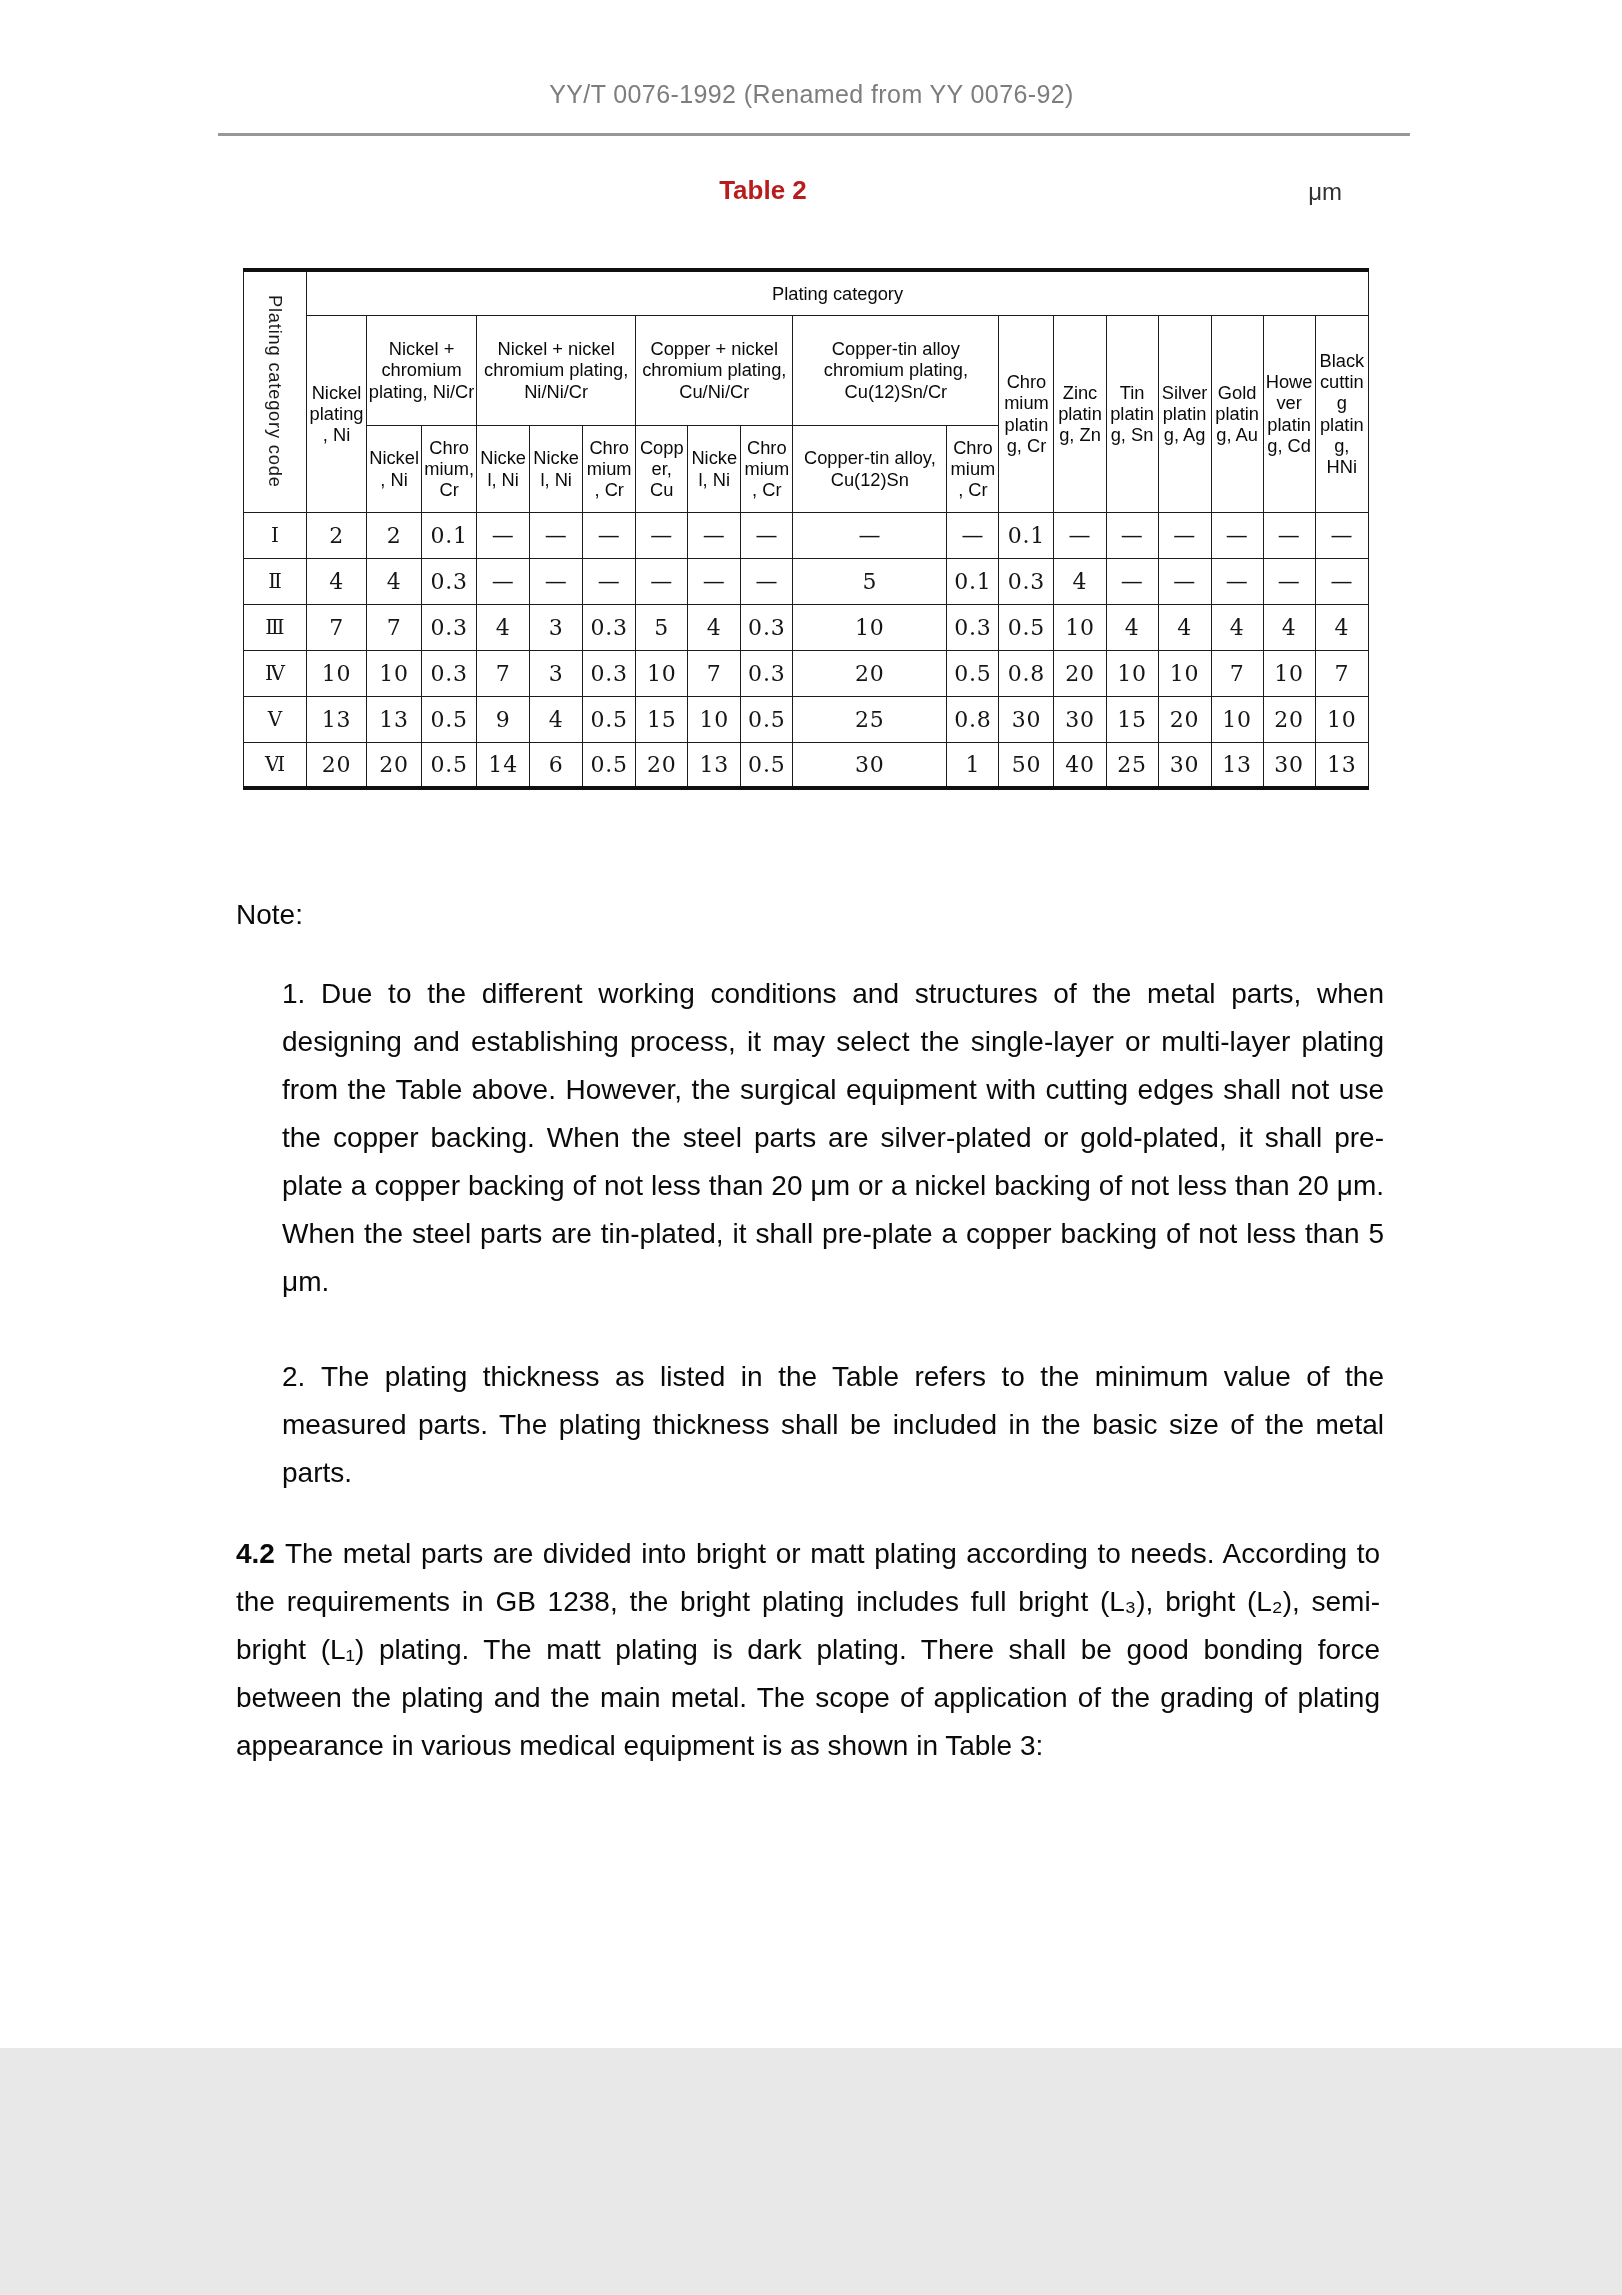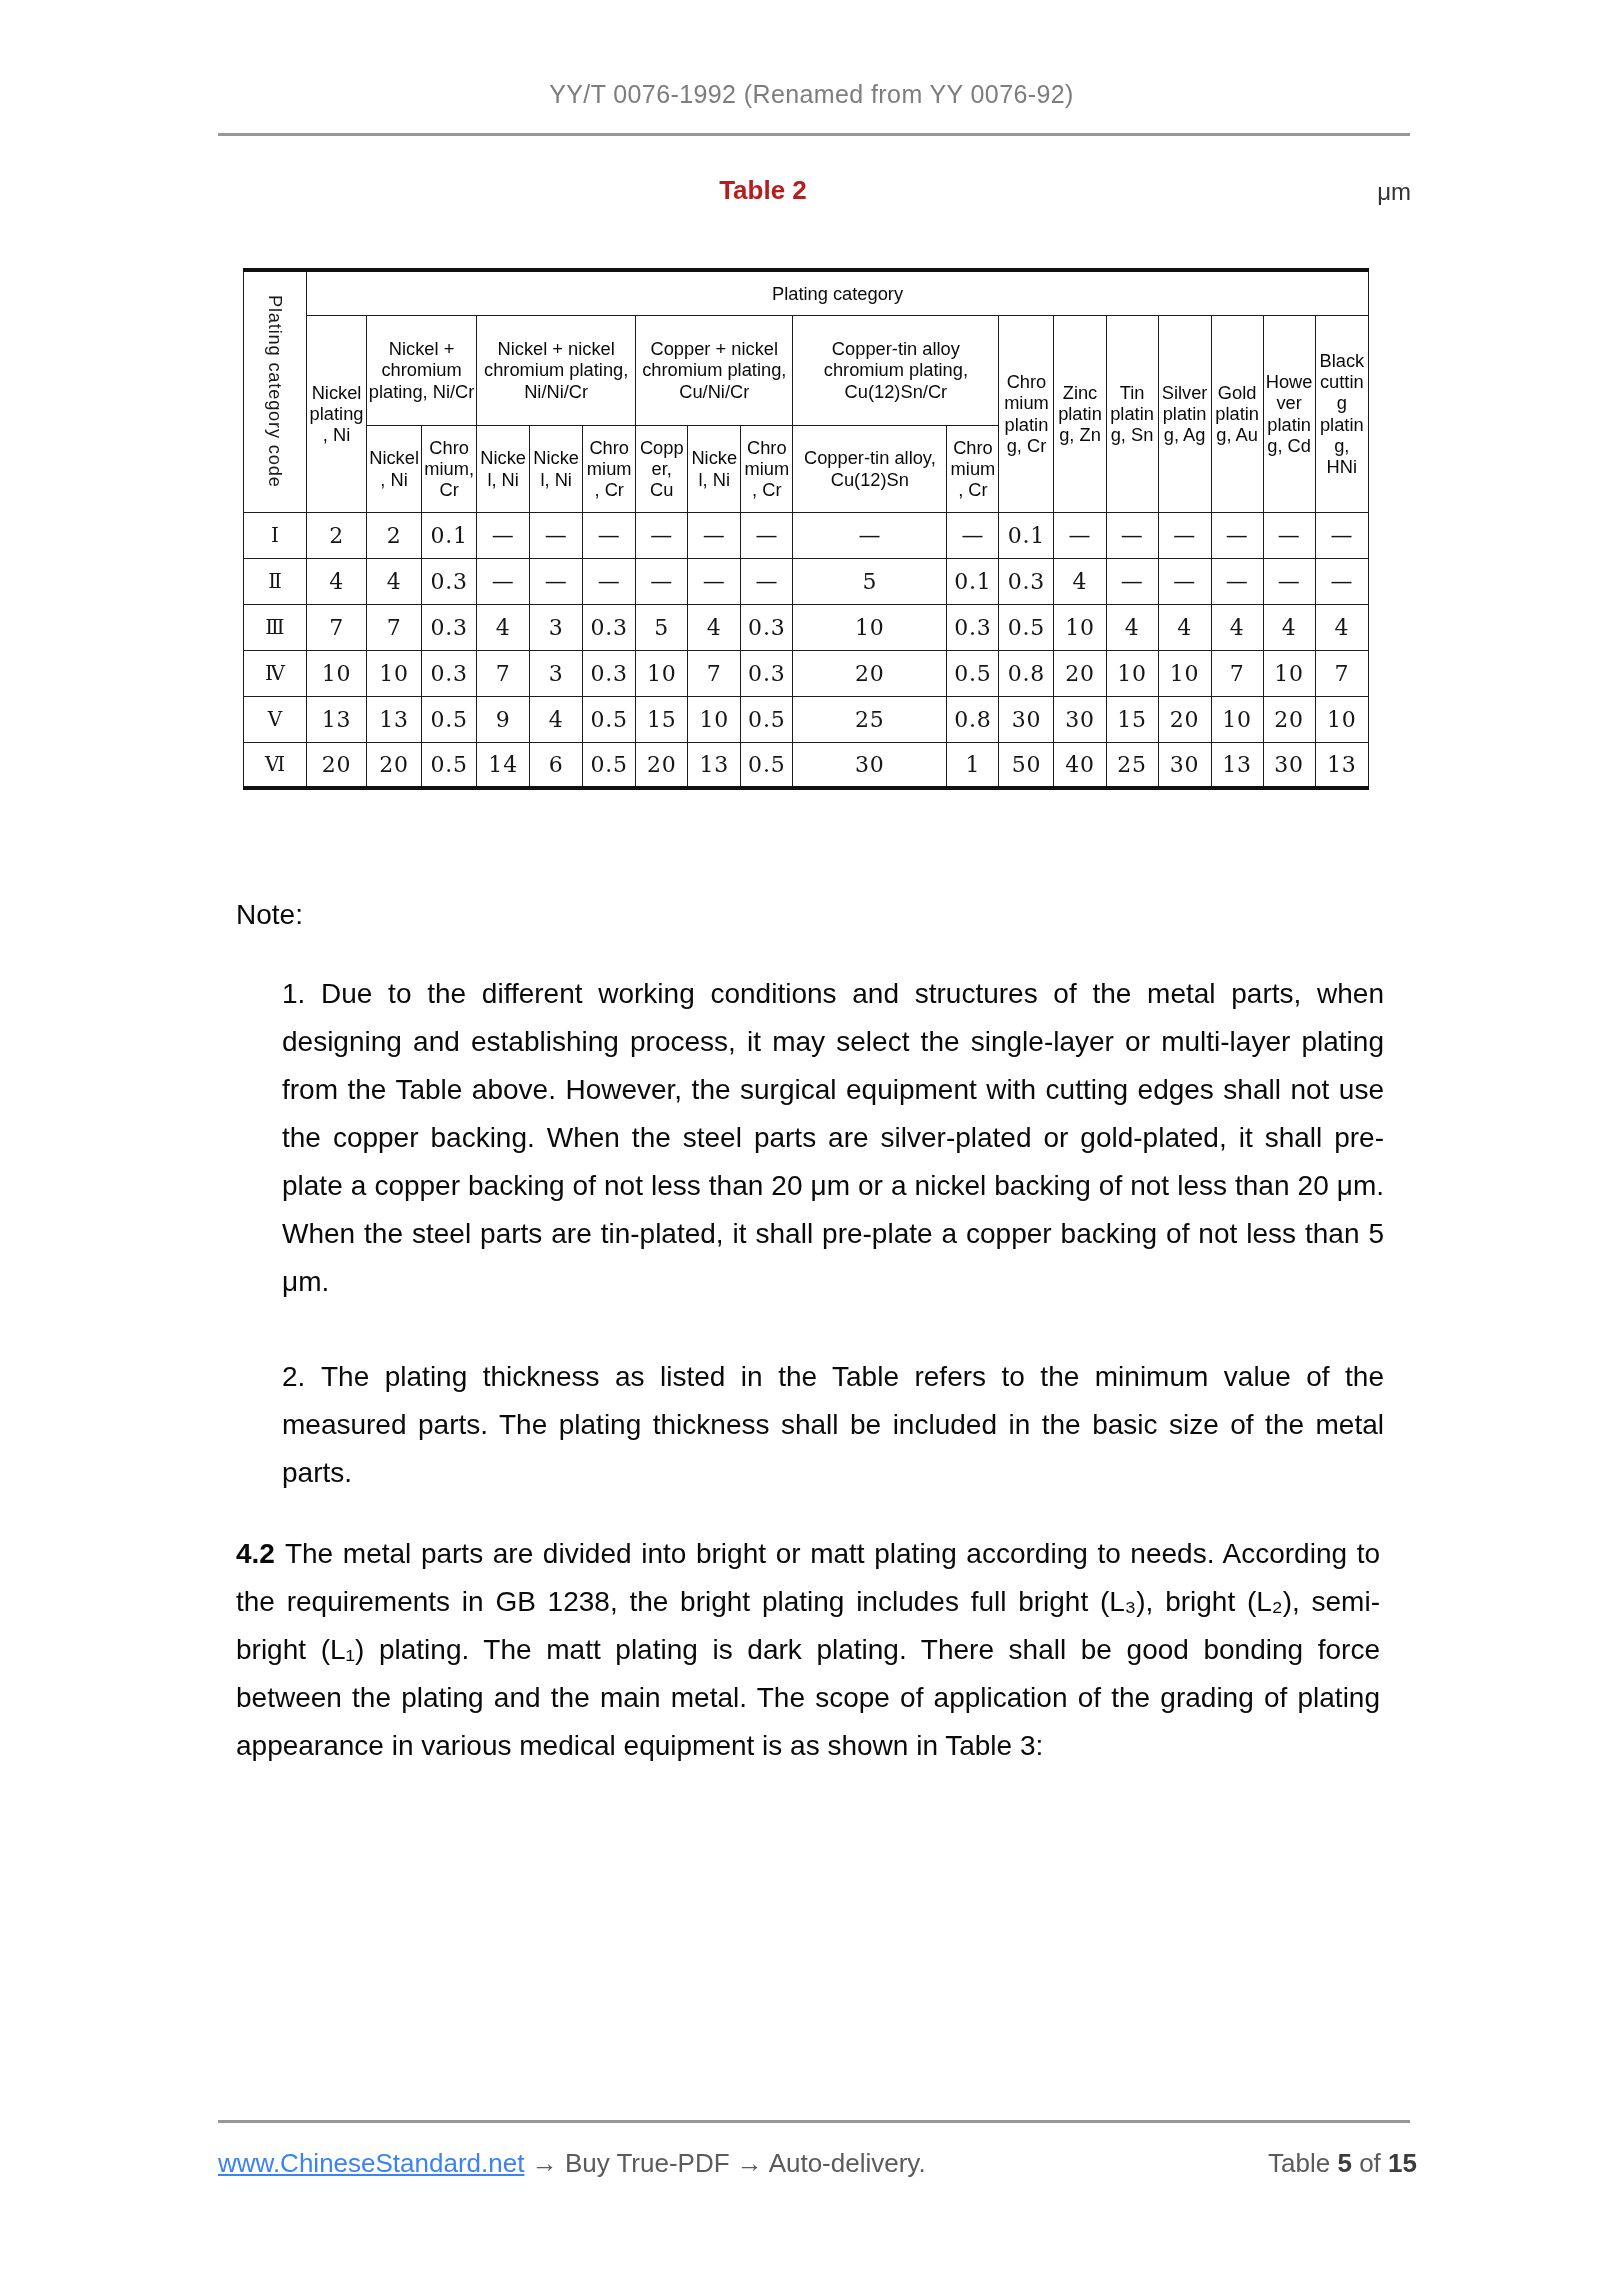--- a/index.html
+++ b/index.html
@@ -1,37 +1,37 @@
 <!DOCTYPE html>
 <html style="font-size:13.3px"><head>
 <meta charset="utf-8">
 <style>
   html,body{margin:0;padding:0;background:#e8e8e8;}
   .page{
     position:relative;
-    width:1623px;height:2295px;
+    width:1623px;height:2048px;
     background:#ffffff;
     font-family:"Liberation Sans","DejaVu Sans",sans-serif;
     color:#0a0a0a;
     overflow:hidden;
   }
   
   .doc-title{
     position:absolute;top:80px;left:0;width:100%;
     text-align:center;font-size:25px;color:#7d7d7d;letter-spacing:0.4px;
   }
   .rule{position:absolute;left:218px;width:1192px;height:2.5px;background:#979797;}
   .rule-top{top:133px;}
   .rule-bottom{top:2120px;}
   .caption-title{
     position:absolute;top:175px;left:0;width:1526px;text-align:center;
     font-size:26px;font-weight:bold;color:#b91c1c;
   }
   .caption-unit{
-    position:absolute;top:178px;left:1334px;width:77px;text-align:right;
+    position:absolute;top:178px;left:1265px;width:77px;text-align:right;
     font-size:24px;color:#333;
   }
   
   .tbl-wrap{position:absolute;top:268px;left:243px;}
   table.plating{
     border-collapse:collapse;table-layout:fixed;width:1126px;
     border-top:4.2px solid #101010;border-bottom:4.2px solid #101010;
   }
   table.plating th,table.plating td{
     border:1.7px solid #1c1c1c;

